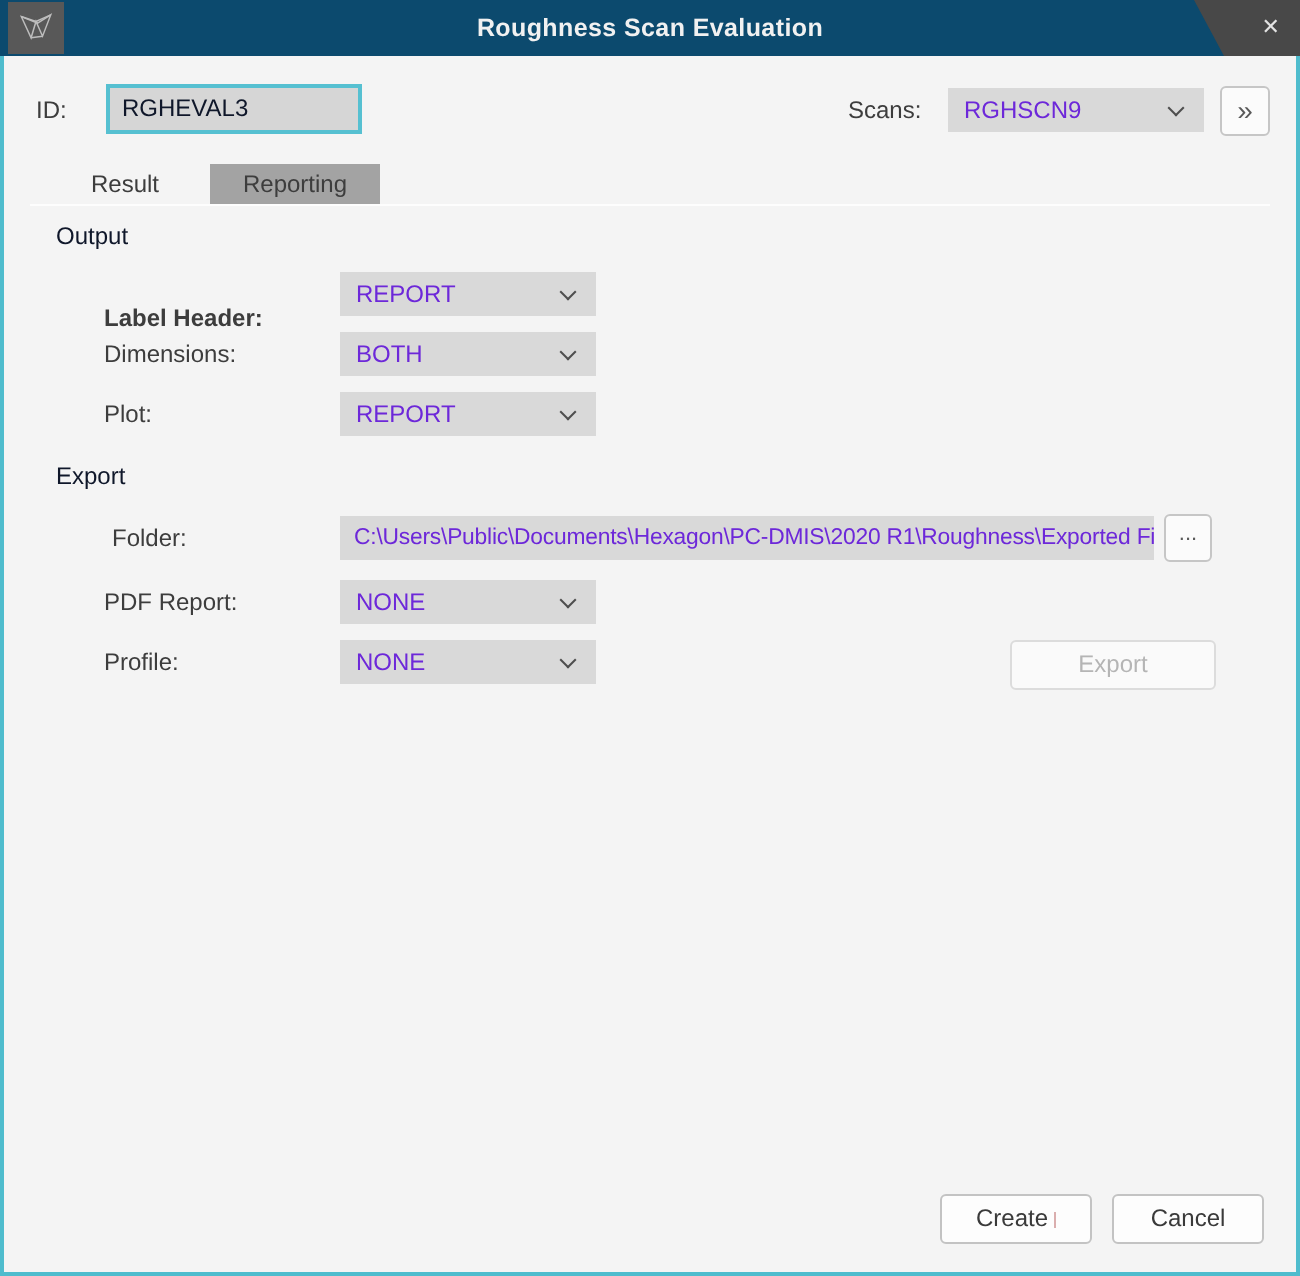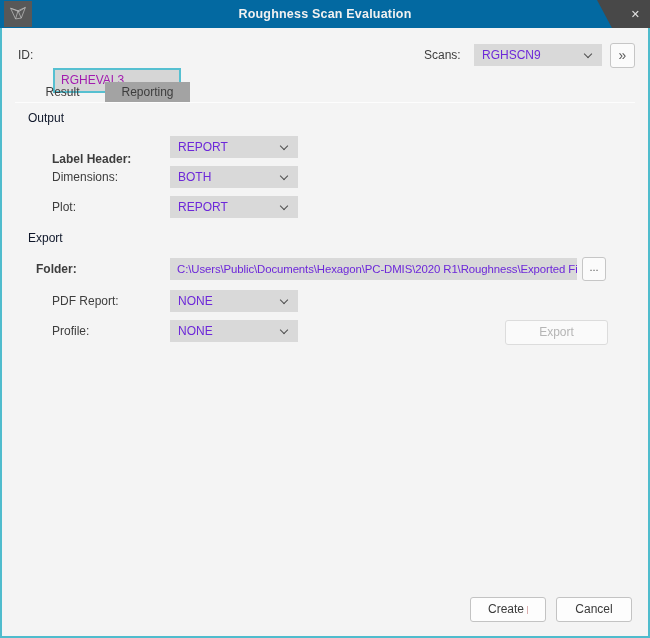--- a/index.html
+++ b/index.html
@@ -7,35 +7,35 @@
   body { font-family:"Liberation Sans", sans-serif; color:#3d3d3d; }
 
   .dialog { position:relative; width:650px; height:638px; background:#f4f4f4; overflow:hidden; }
 
   
   .frame-left  { position:absolute; left:0; top:28px; bottom:0; width:2px; background:#4fbccd; }
   .frame-right { position:absolute; right:0; top:28px; bottom:0; width:2px; background:#4fbccd; }
   .frame-bottom{ position:absolute; left:0; right:0; bottom:0; height:2px; background:#4fbccd; }
 
   
-  .titlebar { position:absolute; left:0; top:0; width:650px; height:28px; background:#0369a1; }
+  .titlebar { position:absolute; left:0; top:0; width:650px; height:28px; background:#0c4a6e; }
   .app-icon-box { position:absolute; left:4px; top:1px; width:28px; height:26px; background:#585858; display:flex; align-items:center; justify-content:center; }
   .app-icon-box svg { width:20px; height:18px; }
   .window-title { position:absolute; left:0; right:0; top:0; height:28px; line-height:28px; text-align:center; color:#f1f1f1; font-size:12.5px; font-weight:600; letter-spacing:.2px; }
   .close-zone { position:absolute; right:0; top:0; width:53px; height:28px; background:#484848; -webkit-clip-path:polygon(0 0,100% 0,100% 100%,15px 100%); clip-path:polygon(0 0,100% 0,100% 100%,15px 100%); cursor:pointer; }
   .close-x { position:absolute; right:10px; top:0; height:28px; line-height:28px; color:#e3e3e3; font-size:11px; }
 
   .lbl { position:absolute; font-size:12px; color:#3d3d3d; line-height:22px; white-space:nowrap; }
 
   
   .ctl { position:absolute; background:#d9d9d9; height:22px; font-size:12px; color:#6d28d9; line-height:22px; padding-left:8px; white-space:nowrap; overflow:hidden; cursor:default; }
   .select { padding-right:24px; cursor:pointer; }
   .chev { position:absolute; right:11px; top:7px; width:6px; height:6px; border-right:1.4px solid #4e4e4e; border-bottom:1.4px solid #4e4e4e; transform:rotate(45deg); }
 
-  .id-input { position:absolute; left:53px; top:42px; width:128px; height:25px; background:#d6d6d6; border:2px solid #56c0d1; font-size:12px; color:#a21caf; line-height:21px; padding-left:6px;margin-top:26px; }
+  .id-input { position:absolute; left:53px; top:42px; width:128px; height:25px; background:#d6d6d6; border:2px solid #56c0d1; font-size:12px; color:#0f172a; line-height:21px; padding-left:6px; }
 
   .mini-btn { position:absolute; background:#fbfbfb; border:1px solid #c6c6c6; border-radius:3px; color:#5a5a5a; text-align:center; cursor:pointer; }
 
   
   .tab { position:absolute; top:82px; width:85px; height:21px; line-height:21px; text-align:center; font-size:12px; color:#3d3d3d; cursor:pointer; }
   .tab.active { background:#a3a3a3; }
   .tabs-divider { position:absolute; left:15px; top:102px; width:620px; height:1px; background:#b8b8b8; border-bottom:1px solid #fdfdfd; }
 
   .section-h { position:absolute; left:28px; font-size:12px; color:#0f172a; }
 
@@ -95,21 +95,21 @@
   </div>
 
   <div class="lbl" style="left:52px; top:196px;">Plot:</div>
   <div class="ctl select" style="left:170px; top:196px; width:128px;">
     <span>REPORT</span>
     <span class="chev"></span>
   </div>
 
   <div class="section-h" style="top:231px;">Export</div>
 
-  <div class="lbl" style="left:36px; top:258px;font-weight:bold;">Folder:</div>
+  <div class="lbl" style="left:56px; top:258px;">Folder:</div>
   <div class="ctl folder-field">C:\Users\Public\Documents\Hexagon\PC-DMIS\2020 R1\Roughness\Exported Files</div>
   <div class="mini-btn" style="left:582px; top:257px; width:24px; height:24px; line-height:19px; font-size:11px;">
     <span>...</span>
   </div>
 
   <div class="lbl" style="left:52px; top:290px;">PDF Report:</div>
   <div class="ctl select" style="left:170px; top:290px; width:128px;">
     <span>NONE</span>
     <span class="chev"></span>
   </div>

